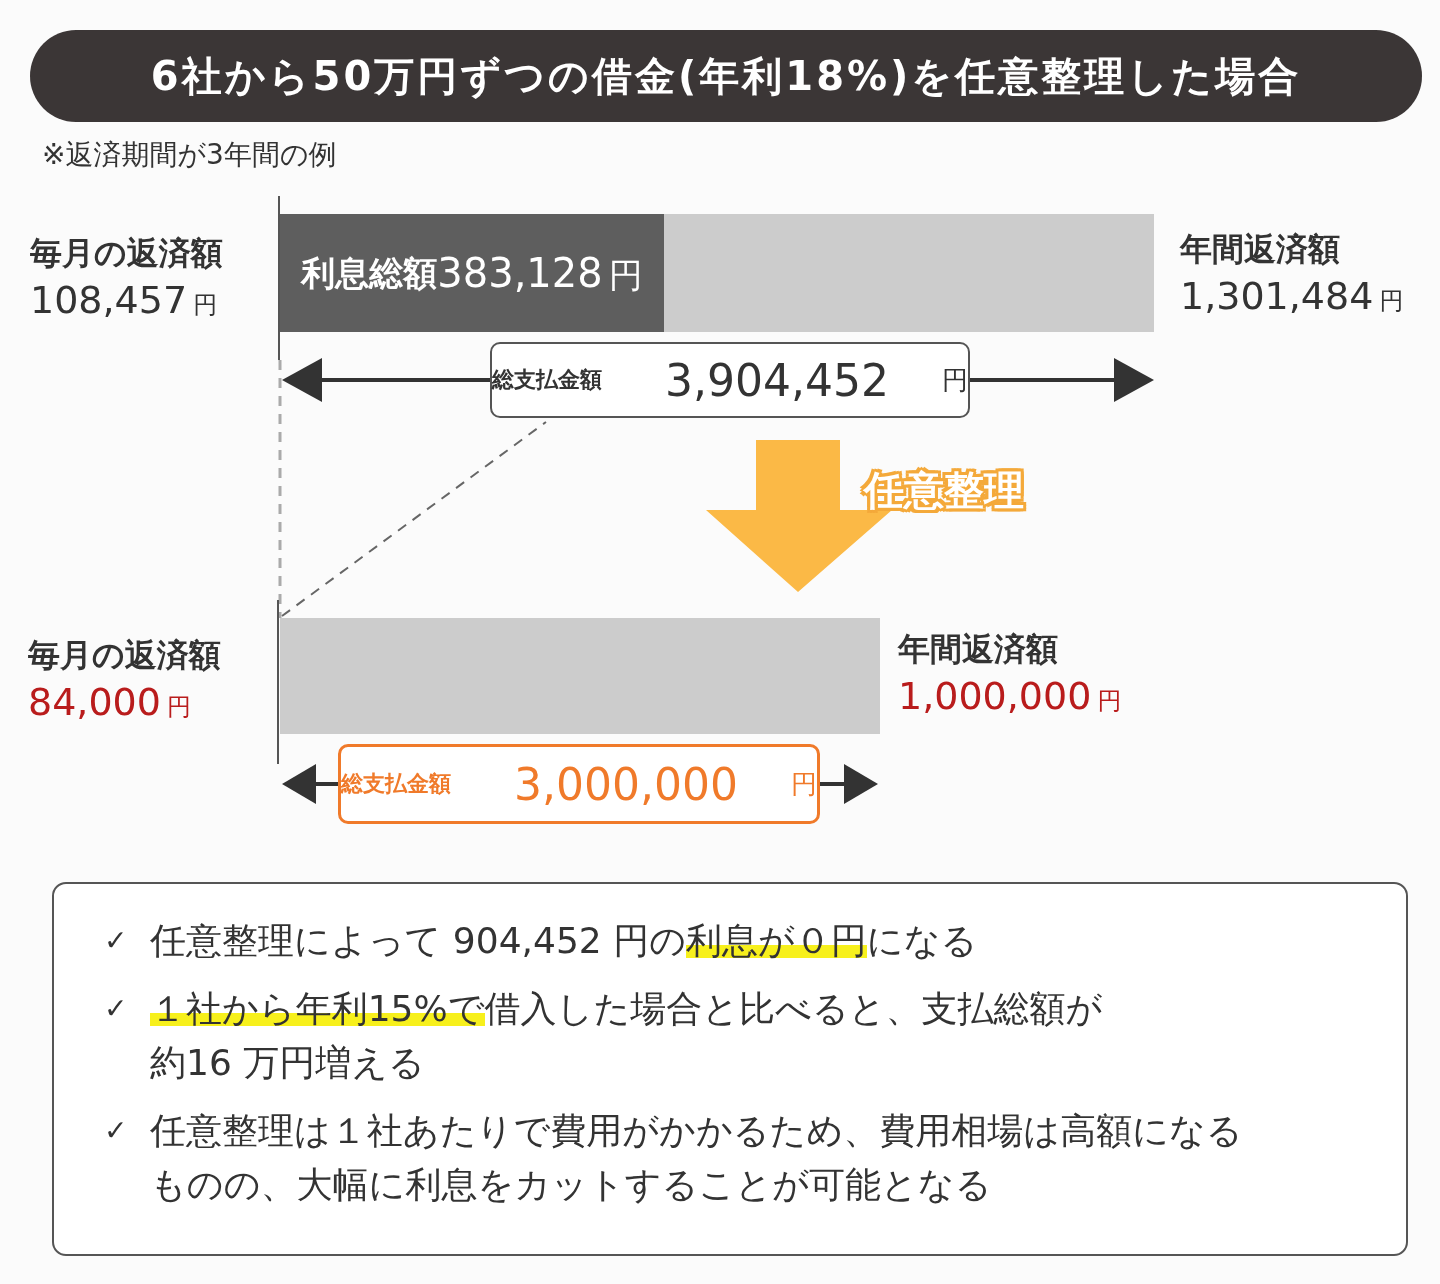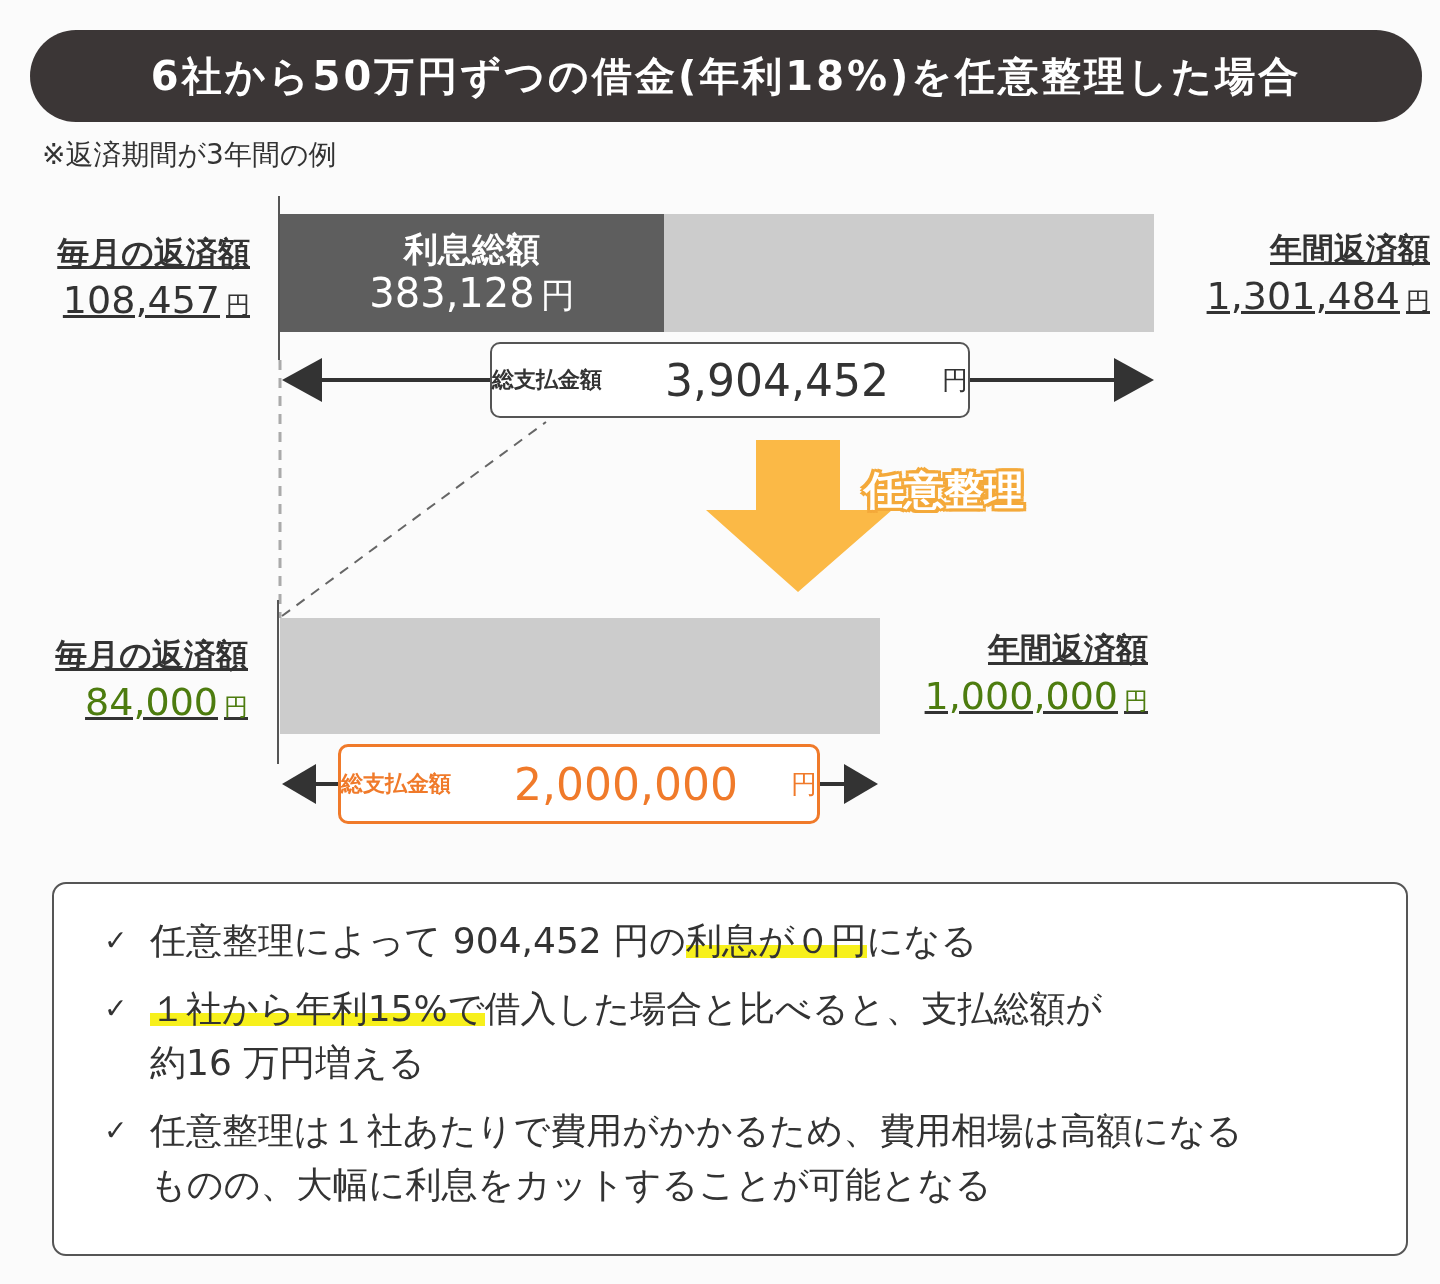--- a/index.html
+++ b/index.html
@@ -20,32 +20,32 @@
     .title-text {
       color: #ffffff; font-size: 40px; font-weight: bold; letter-spacing: 3px;
       white-space: nowrap;
     }
     .note {
       position: absolute; left: 42px; top: 136px;
       font-size: 28px; color: #333; white-space: nowrap;
     }
 
     .abs { position: absolute; }
-    .label-block { text-align: right; white-space: nowrap; line-height: 1.35; text-decoration: underline; }
+    .label-block { text-align: left; white-space: nowrap; line-height: 1.35; }
     .label-title { font-size: 32px; color: #333; font-weight: bold; }
     .label-value { font-size: 38px; color: #333; }
     .label-value .yen { font-size: 24px; margin-left: 6px; }
-    .red { color: #4d7c0f; }
+    .red { color: #b91c1c; }
 
     .axis-line { position: absolute; width: 2px; background: #555; }
 
     .bar-interest {
       position: absolute; left: 280px; top: 214px; width: 384px; height: 118px;
       background: #5e5e5e; color: #fff; text-align: center;
-      display: flex; flex-direction: column; justify-content: center; align-items: center;
+      display: flex; flex-direction: row; justify-content: center; align-items: center;
       line-height: 1.2;
     }
     .bar-interest .bi-title { font-size: 34px; font-weight: bold; }
     .bar-interest .bi-value { font-size: 40px; }
     .bar-interest .bi-value .yen { font-size: 34px; margin-left: 6px; }
     .bar-principal-top {
       position: absolute; left: 664px; top: 214px; width: 490px; height: 118px;
       background: #cccccc;
     }
     .bar-bottom {
@@ -145,21 +145,21 @@
     <div class="label-title">年間返済額</div>
     <div class="label-value red"><span>1,000,000</span><span class="yen">円</span></div>
   </div>
 
   <div class="arrow-left" style="left:282px; top:764px; border-top:20px solid transparent; border-bottom:20px solid transparent; border-right:34px solid #333;"></div>
   <div class="h-line" style="left:312px; top:782px; width:536px;"></div>
   <div class="arrow-right" style="left:844px; top:764px; border-top:20px solid transparent; border-bottom:20px solid transparent; border-left:34px solid #333;"></div>
 
   <div class="total-box orange" style="left:338px; top:744px; width:482px; height:80px;">
     <span class="tb-label">総支払金額</span>
-    <span class="tb-value">2,000,000</span>
+    <span class="tb-value">3,000,000</span>
     <span class="tb-yen">円</span>
   </div>
 
   <div class="summary-box">
     <div class="bullet">
       <span class="check">✓</span>
       <span>任意整理によって 904,452 円の</span><span class="hl">利息が０円</span><span>になる</span>
     </div>
     <div class="bullet">
       <span class="check">✓</span>

